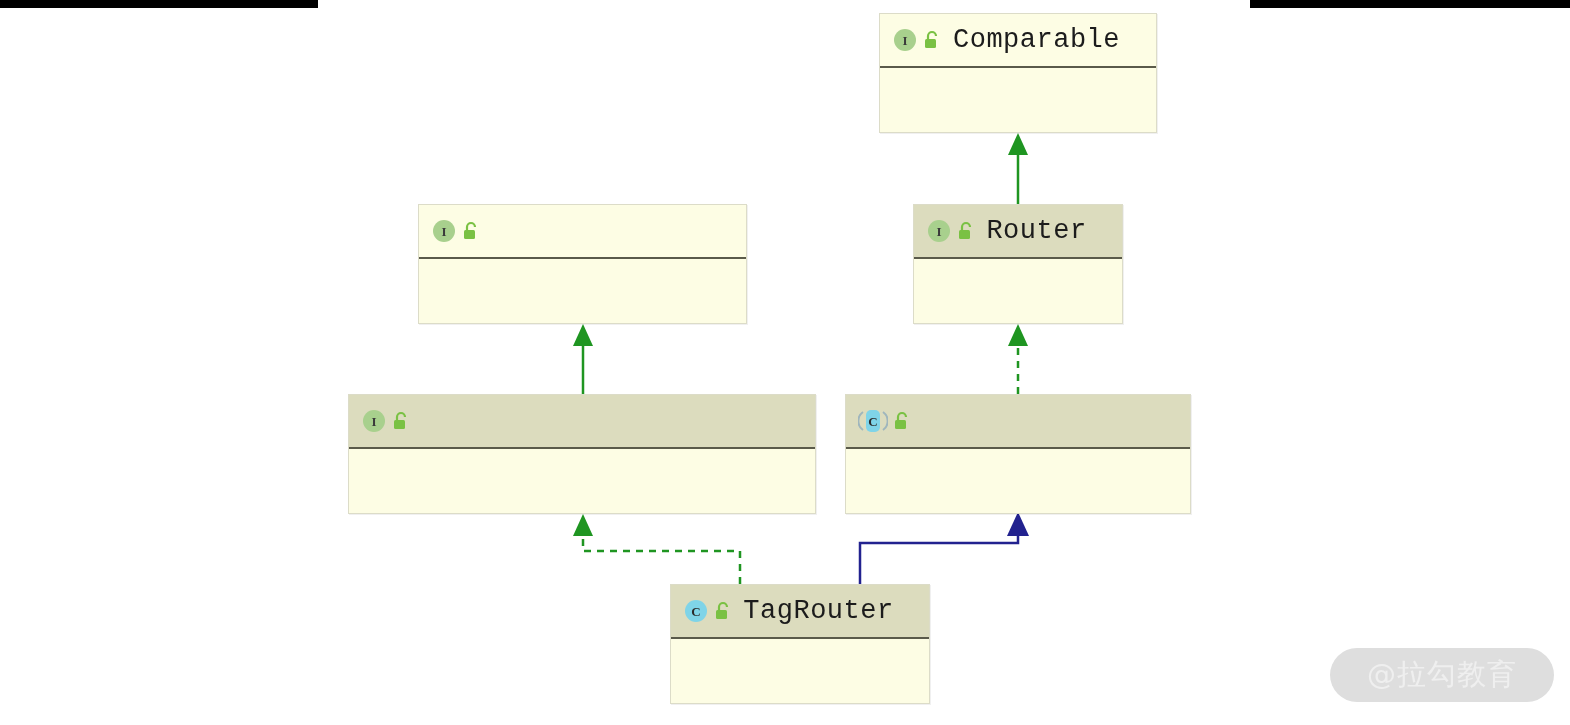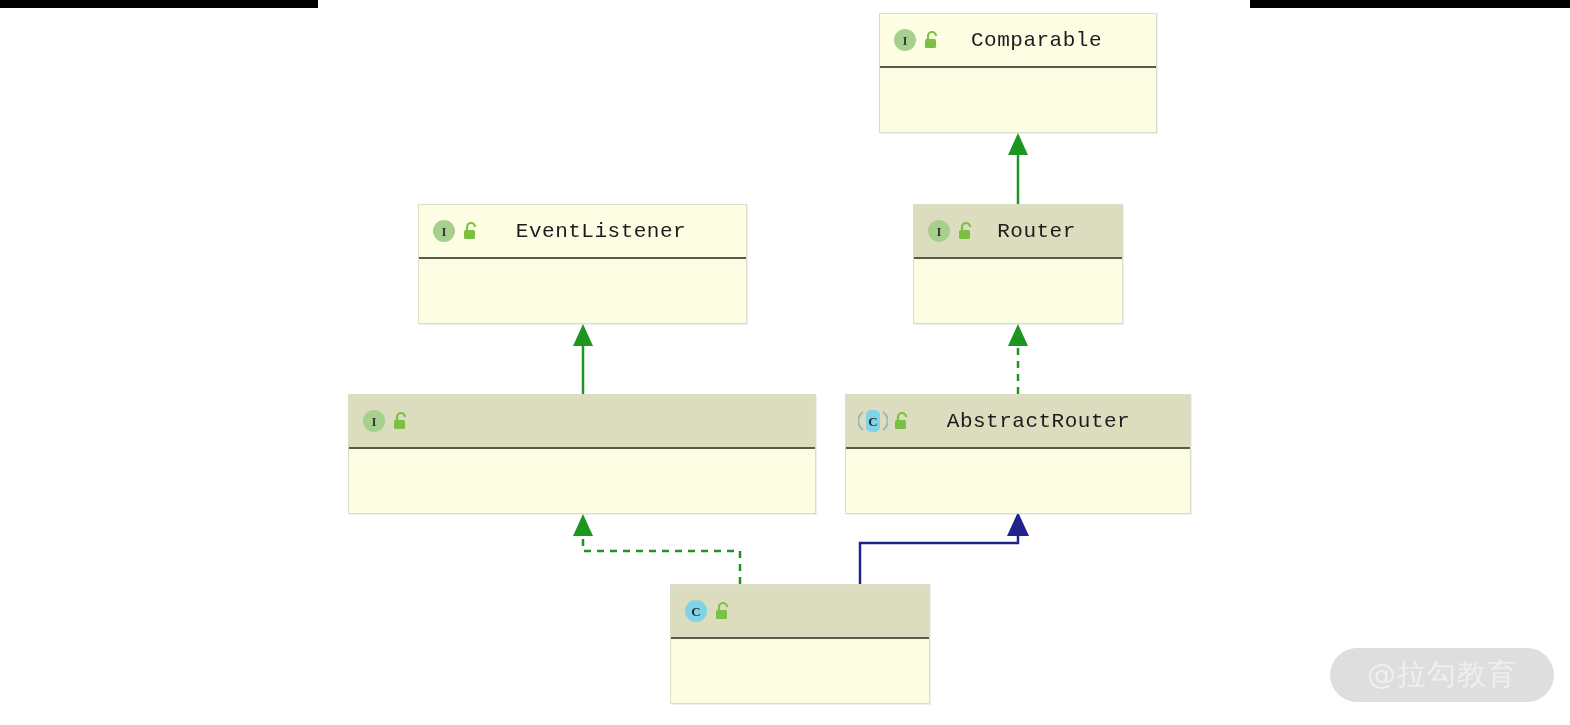--- a/index.html
+++ b/index.html
@@ -47,21 +47,21 @@
   .node.sel .hdr {
     background: #dcdcbe;
   }
   .node .body {
     height: 52px;
     background: #fdfde4;
   }
   .node .title {
     flex: 1 1 auto;
     text-align: center;
-    font-size: 21px;
+    font-size: 27px;
     letter-spacing: 0.5px;
     color: #1c1c1c;
     white-space: nowrap;
     padding-right: 14px;
   }
 
   
   .ico-wrap {
     display: flex;
     align-items: center;
@@ -164,21 +164,20 @@
             <text x="13" y="18" text-anchor="middle" font-family="Liberation Serif, serif" font-size="13" font-weight="bold" fill="#3a3a3a">I</text>
           </svg>
         </span>
         <span>
           <svg class="ico" width="18" height="20" viewBox="0 0 18 20" xmlns="http://www.w3.org/2000/svg">
             <path d="M5 9 V6 a4 4 0 0 1 8 0" fill="none" stroke="#7ac143" stroke-width="2.2"></path>
             <rect x="2" y="9" width="11" height="9" rx="1.5" fill="#7ac143"></rect>
           </svg>
         </span>
       </span>
-      <span class="title">EventListener</span>
     </div>
     <div class="body"></div>
   </div>
 
   <div class="node sel" style="left:913px; top:204px; width:210px; height:120px;">
     <div class="hdr">
       <span class="ico-wrap">
         <span>
           <svg class="ico" width="26" height="26" viewBox="0 0 26 26" xmlns="http://www.w3.org/2000/svg">
             <circle cx="13" cy="13" r="11" fill="#a8d08d"></circle>
@@ -228,41 +227,41 @@
             <text x="15" y="18" text-anchor="middle" font-family="Liberation Serif, serif" font-size="13" font-weight="bold" fill="#2b2b2b">C</text>
           </svg>
         </span>
         <span>
           <svg class="ico" width="18" height="20" viewBox="0 0 18 20" xmlns="http://www.w3.org/2000/svg">
             <path d="M5 9 V6 a4 4 0 0 1 8 0" fill="none" stroke="#7ac143" stroke-width="2.2"></path>
             <rect x="2" y="9" width="11" height="9" rx="1.5" fill="#7ac143"></rect>
           </svg>
         </span>
       </span>
-      <span class="title">AbstractRouter</span>
     </div>
     <div class="body"></div>
   </div>
 
   <div class="node sel" style="left:670px; top:584px; width:260px; height:120px;">
     <div class="hdr">
       <span class="ico-wrap">
         <span>
           <svg class="ico" width="26" height="26" viewBox="0 0 26 26" xmlns="http://www.w3.org/2000/svg">
             <circle cx="13" cy="13" r="11" fill="#7fd4e8"></circle>
             <text x="13" y="18" text-anchor="middle" font-family="Liberation Serif, serif" font-size="13" font-weight="bold" fill="#2b2b2b">C</text>
           </svg>
         </span>
         <span>
           <svg class="ico" width="18" height="20" viewBox="0 0 18 20" xmlns="http://www.w3.org/2000/svg">
             <path d="M5 9 V6 a4 4 0 0 1 8 0" fill="none" stroke="#7ac143" stroke-width="2.2"></path>
             <rect x="2" y="9" width="11" height="9" rx="1.5" fill="#7ac143"></rect>
           </svg>
         </span>
       </span>
+      <span class="title">TagRouter</span>
     </div>
     <div class="body"></div>
   </div>
 
   <div class="watermark">
     <span>@拉勾教育</span>
   </div>
 
 </div>
 

